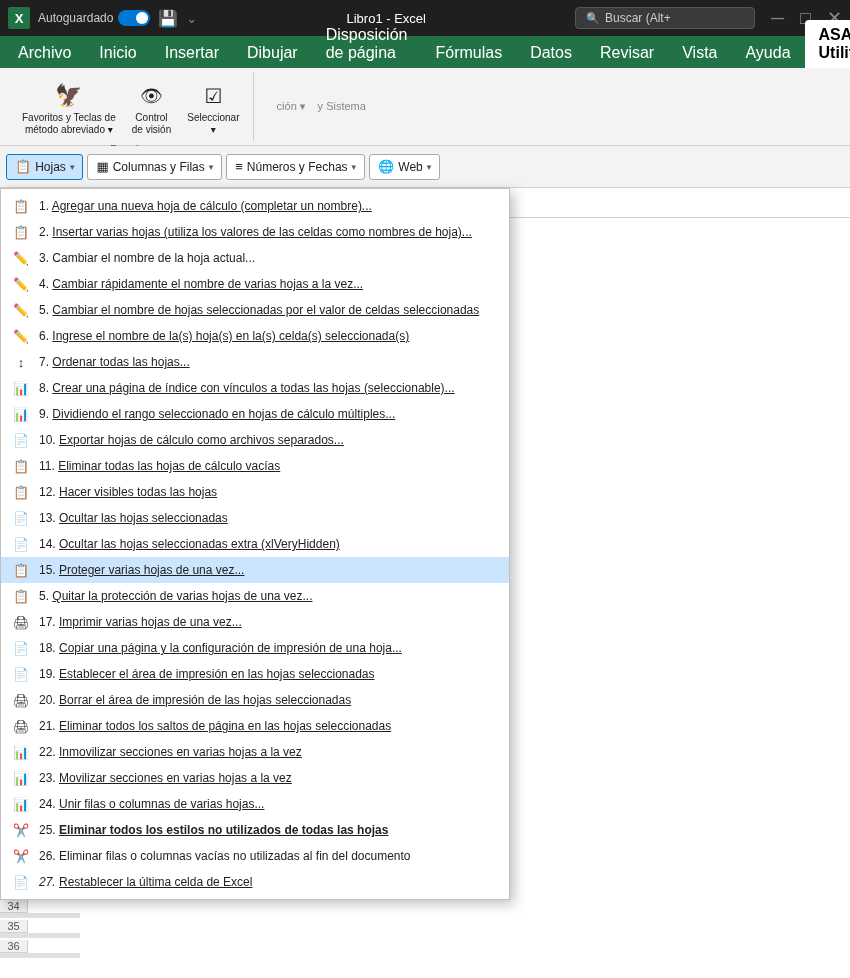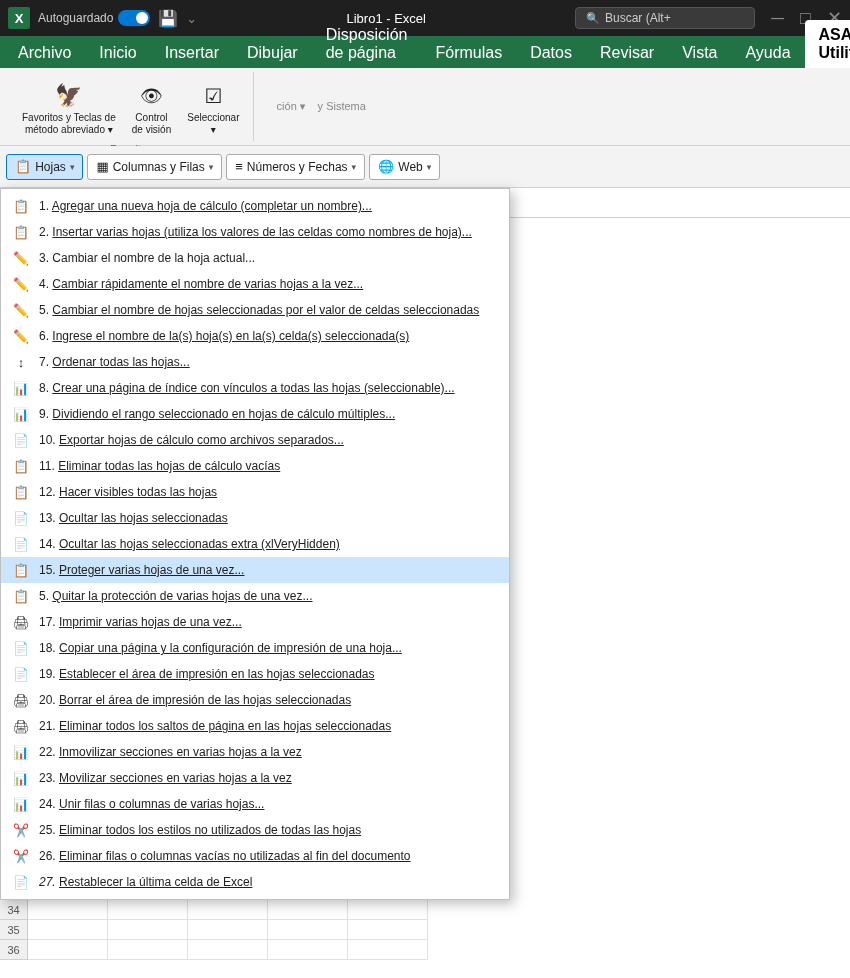--- a/index.html
+++ b/index.html
@@ -156,21 +156,21 @@
       width: 80px; flex-shrink: 0;
       background: #f0f0f0;
       border-right: 1px solid #ccc; border-bottom: 1px solid #ccc;
       display: flex; align-items: center; justify-content: center;
       font-size: 11px; color: #555;
     }
     .col-header-cell.selected { background: #e0e7ff; }
 
     .grid-rows { }
     .grid-row {
-      display: flex; height: 20px;
+      display: flex; height: 20px; flex-direction: column;
     }
     .grid-row-num {
       width: 28px; flex-shrink: 0;
       background: #f0f0f0;
       border-right: 1px solid #ccc; border-bottom: 1px solid #d0d0d0;
       display: flex; align-items: center; justify-content: center;
       font-size: 11px; color: #555;
     }
     .grid-row-num.selected { background: #e0e7ff; }
     .grid-cell {
@@ -391,25 +391,25 @@
       <div class="menu-item">
         <div class="menu-item-icon">📊</div>
         <div class="menu-item-text"><span style="font-weight: 400;">23. </span><span style="text-decoration: underline;">Movilizar secciones en varias hojas a la vez</span></div>
       </div>
       <div class="menu-item">
         <div class="menu-item-icon">📊</div>
         <div class="menu-item-text"><span style="font-weight: 400;">24. </span><span style="text-decoration: underline;">Unir filas o columnas de varias hojas...</span></div>
       </div>
       <div class="menu-item">
         <div class="menu-item-icon">✂️</div>
-        <div class="menu-item-text"><span style="font-weight: 400;">25. </span><span style="text-decoration: underline;">Eliminar todos los estilos no utilizados de todas las hojas</span></div>
+        <div class="menu-item-text"><span style="font-weight: 400;">25. </span><span style="text-decoration: underline; font-weight: bold;">Eliminar todos los estilos no utilizados de todas las hojas</span></div>
       </div>
       <div class="menu-item">
         <div class="menu-item-icon">✂️</div>
-        <div class="menu-item-text"><span style="font-weight: 400;">26. </span><span style="text-decoration: underline;">Eliminar filas o columnas vacías no utilizadas al fin del documento</span></div>
+        <div class="menu-item-text"><span style="font-weight: 400;">26. </span><span style="">Eliminar filas o columnas vacías no utilizadas al fin del documento</span></div>
       </div>
       <div class="menu-item">
         <div class="menu-item-icon">📄</div>
         <div class="menu-item-text"><span style="font-weight: 400; font-style: italic;">27. </span><span style="text-decoration: underline;">Restablecer la última celda de Excel</span></div>
       </div>
     </div>
 </div>
 
 <div class="formula-bar">
   <input class="cell-ref-box" value="A1" readonly="" style="">

